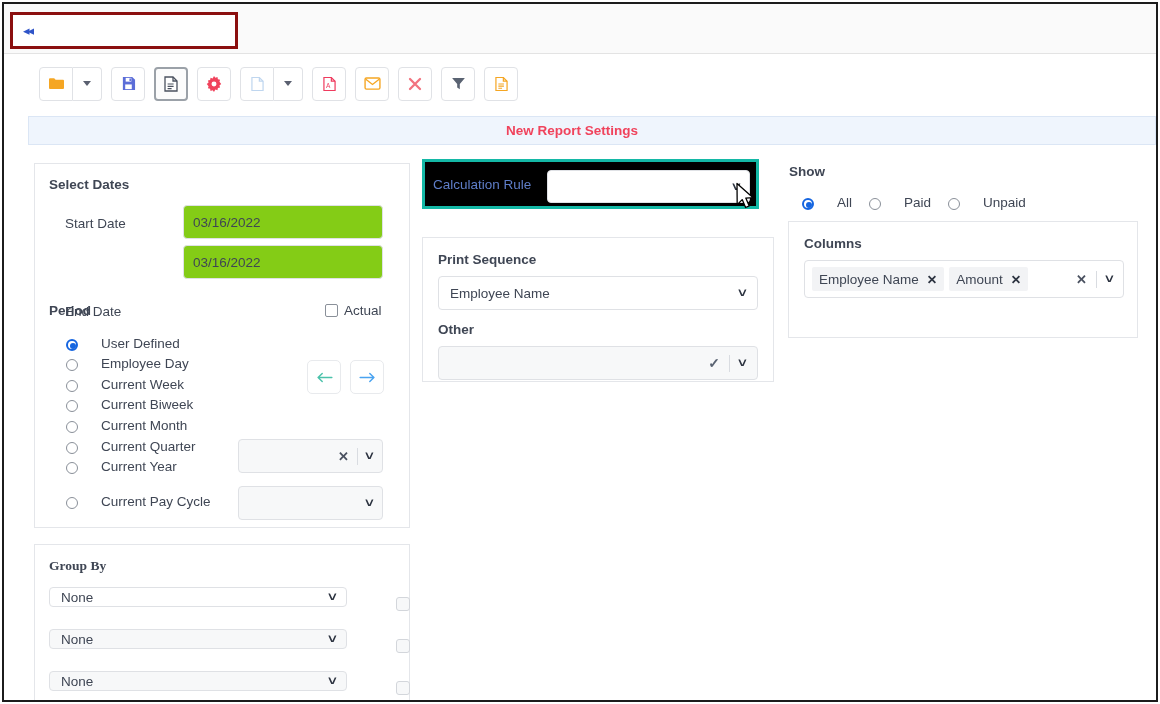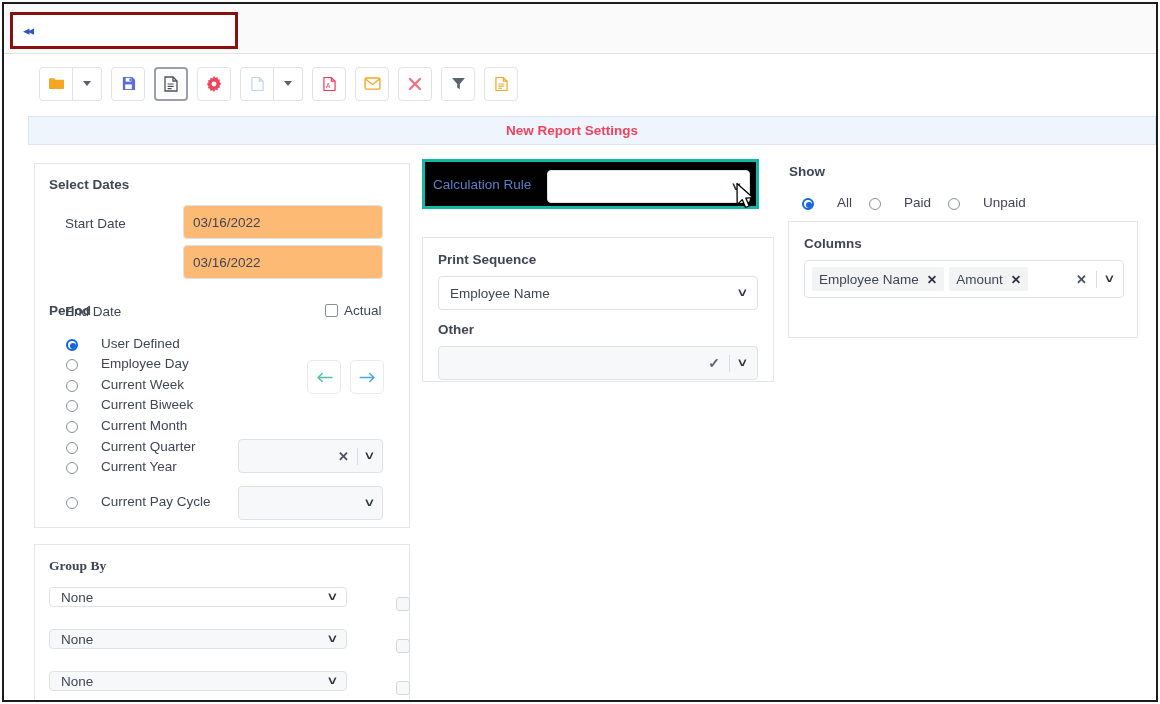--- a/index.html
+++ b/index.html
@@ -81,21 +81,21 @@
     position:absolute;
     border: 1px solid #e4e6ea; border-radius: 0; background:#fff;
   }
   .panel-title { font-size: 13.5px; font-weight: bold; color:#3f4654; }
   
   #selectDates { left: 30px; top: 14px; width: 376px; height: 365px; }
   .sd-title { position:absolute; left:14px; top:13px; }
   .lbl-row { position:absolute; font-size:13.5px; color:#3f4654; }
   .txt-input {
     position:absolute; height:34px; border:1px solid #dfe1e5; border-radius:4px;
-    background:#fdba74; font-family:"Liberation Sans",sans-serif; font-size:13.5px;
+    background:#84cc16; font-family:"Liberation Sans",sans-serif; font-size:13.5px;
     color:#3f4654; padding-left:9px; outline:none;
   }
   .period-title { position:absolute; left:14px; top:139px; }
   .actual-wrap { position:absolute; left:290px; top:139px; display:flex; align-items:center; gap:6px;}
   .cbox {
     width:13px;height:13px;border:1px solid #8a9099;border-radius:2px;background:#fff;display:inline-block;
   }
   .cbox.flat { border:1px solid #d3d6db; background:#f7f8f9; width:14px;height:14px;border-radius:3px;}
   .small-lbl { font-size:13.5px; color:#3f4654; }
   .radio-list { position:absolute; left:31px; top:166px; }

